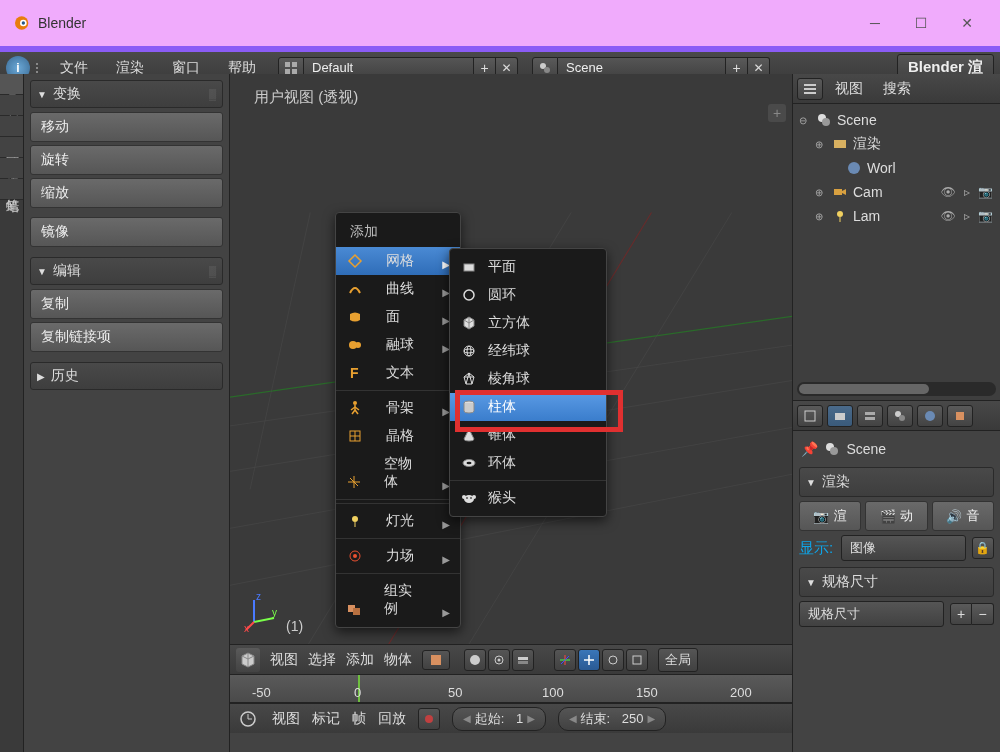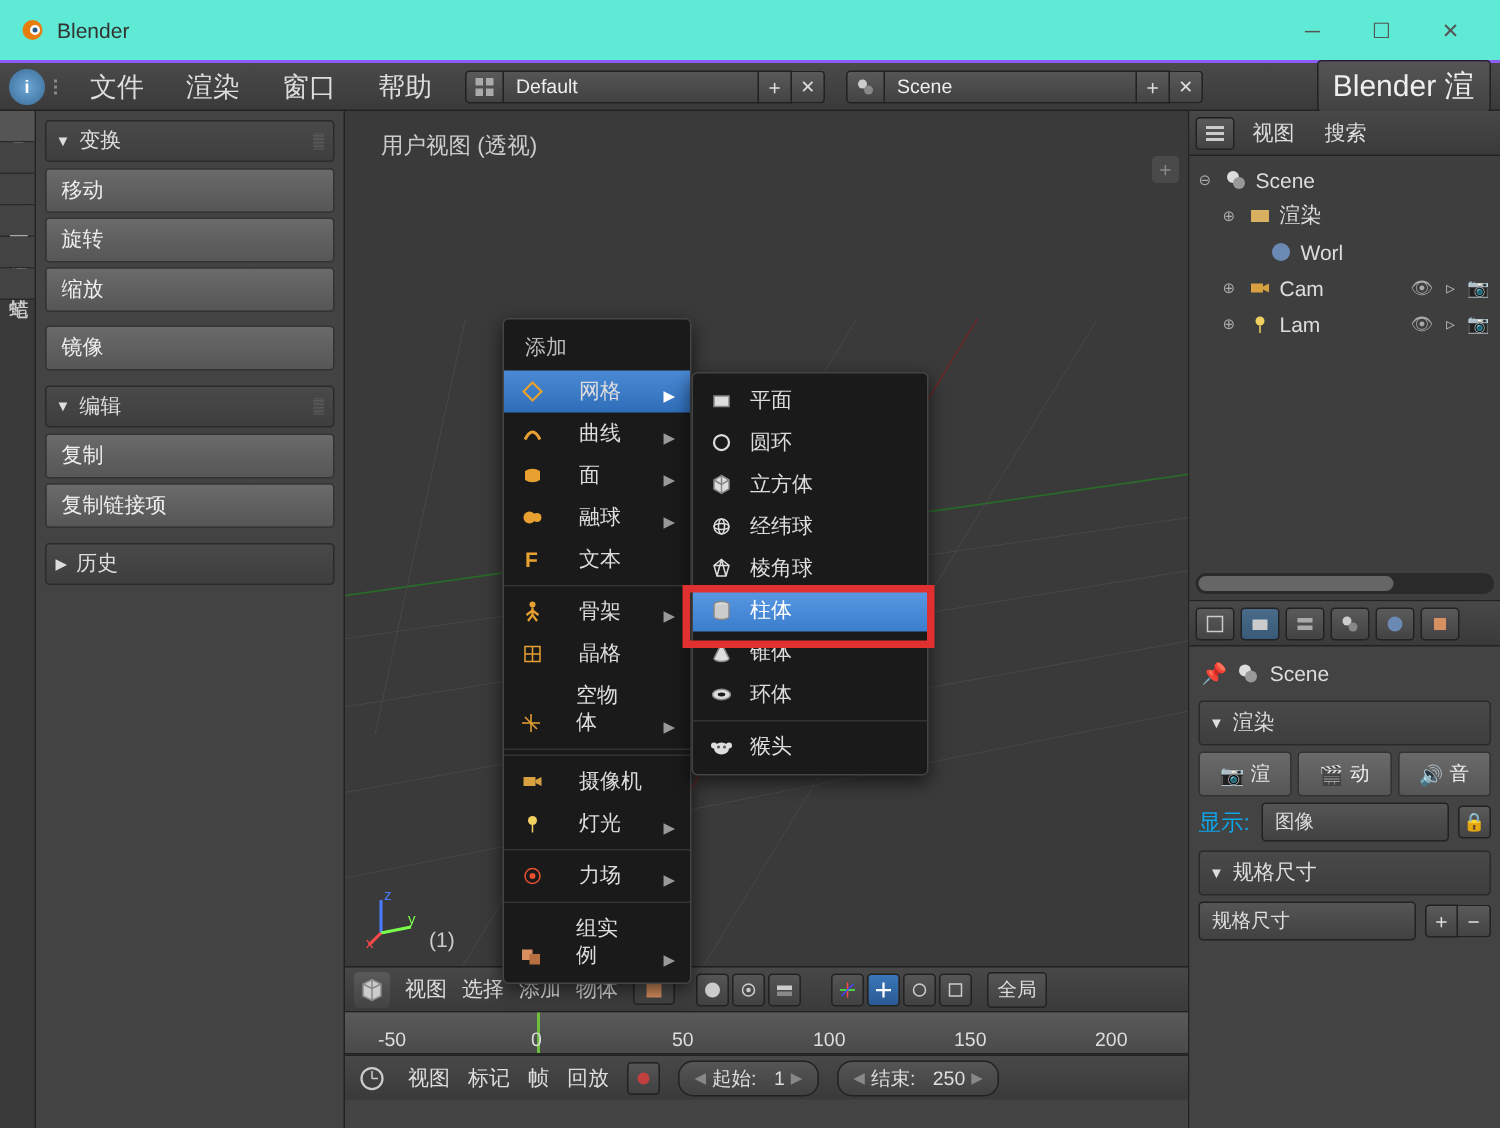--- a/index.html
+++ b/index.html
@@ -1,38 +1,38 @@
 <!DOCTYPE html>
 <html><head>
 <meta charset="utf-8">
 <style>
 * { box-sizing: border-box; margin: 0; padding: 0; font-family: Arial, sans-serif; }
 body { width: 1000px; height: 752px; overflow: hidden; background: #3b3b3b; position: relative; }
 
 
-.title-bar { height: 42px; background: #5eead4; display: flex; align-items: center; padding: 0 10px; border-bottom: 2px solid #8b5cf6; }
+.title-bar { height: 52px; background: #f0abfc; display: flex; align-items: center; padding: 0 10px; border-bottom: 6px solid #8b5cf6; }
 .title-bar .logo { width: 20px; height: 20px; margin-right: 8px; }
 .title-bar .title { font-size: 14px; color: #333; flex: 1; }
 .win-controls { display: flex; gap: 0; }
 .win-btn { width: 46px; height: 42px; display: flex; align-items: center; justify-content: center; color: #555; font-size: 14px; }
 
 
 .top-bar { height: 32px; background: linear-gradient(#4a4a4a, #3a3a3a); display: flex; align-items: center; padding: 0 6px; border-bottom: 1px solid #222; }
 .info-icon { width: 24px; height: 24px; background: radial-gradient(circle,#6ba8d6,#3a6a94); border-radius: 50%; display:flex;align-items:center;justify-content:center;color:#fff;font-weight:bold;font-size:12px; margin-right:4px; }
 .splitter-icon { width: 12px; height: 24px; display:flex;flex-direction:column;justify-content:center;gap:2px;padding:2px; }
 .splitter-icon span { width:2px;height:2px;background:#888;display:inline-block; }
-.menu-item { color: #ddd; font-size: 18px; padding: 4px 14px; cursor: pointer; }
+.menu-item { color: #ddd; font-size: 14px; padding: 4px 14px; cursor: pointer; }
 .layout-selector { display:flex; align-items:center; margin-left: 8px; }
 .layout-icon { width:26px;height:22px;background:linear-gradient(#5a5a5a,#434343);border:1px solid #222;border-radius:3px 0 0 3px;display:flex;align-items:center;justify-content:center; }
 .layout-field { width: 170px; height:22px; background: linear-gradient(#555,#414141); border:1px solid #222; color:#eee; font-size:13px; padding: 0 8px; display:flex;align-items:center;border-left:none; }
 .add-btn { width:22px;height:22px;background:linear-gradient(#5a5a5a,#434343);border:1px solid #222;display:flex;align-items:center;justify-content:center;color:#ddd;font-size:14px;border-left:none; }
 .x-btn { width:22px;height:22px;background:linear-gradient(#5a5a5a,#434343);border:1px solid #222;border-radius:0 3px 3px 0;display:flex;align-items:center;justify-content:center;color:#ddd;font-size:12px;border-left:none; }
 .scene-selector { display:flex;align-items:center;margin-left:14px; }
 .scene-icon-btn { width:26px;height:22px;background:linear-gradient(#5a5a5a,#434343);border:1px solid #222;border-radius:3px 0 0 3px;display:flex;align-items:center;justify-content:center; }
-.engine-label { color:#eee;font-size:20px;padding:3px 10px;background:linear-gradient(#555,#414141);border:1px solid #222;border-radius:3px;margin-left:auto; }
+.engine-label { color:#eee;font-size:15px;padding:3px 10px;background:linear-gradient(#555,#414141);border:1px solid #222;border-radius:3px;margin-left:auto;font-weight:bold; }
 
 
 .main-area { position: absolute; top: 74px; left: 0; right: 0; bottom: 0; display: flex; }
 
 
 .left-tabs { width: 24px; background: #3a3a3a; border-right: 1px solid #222; display:flex;flex-direction:column; }
 .vtab { writing-mode: vertical-rl; color:#ccc; font-size:13px; padding: 10px 2px; border-bottom:1px solid #2a2a2a; text-align:center; background:#434343; }
 .vtab.active { background:#555; }
 
 
@@ -73,21 +73,21 @@
 
 .context-menu { position:absolute;top:138px;left:105px;background:#1a1a1a;border:1px solid #444;border-radius:4px;box-shadow:0 4px 12px rgba(0,0,0,0.6);padding:4px 0;z-index:100;width:126px; }
 .ctx-title { color:#bbb;font-size:14px;padding:6px 14px; }
 .ctx-item { display:flex;align-items:flex-end;padding:5px 10px;color:#ddd;font-size:14px;cursor:pointer;gap:22px;position:relative; }
 .ctx-item.highlighted { background:linear-gradient(#4a8ad4,#2f6db8); }
 .ctx-item .ico { width:18px;height:18px;display:flex;align-items:center;justify-content:center;font-size:14px; }
 .ctx-item .sub-arrow { margin-left:auto;font-size:10px;color:#999; }
 .ctx-item.highlighted .sub-arrow { color:#fff; }
 .ctx-sep { height:1px;background:#333;margin:3px 0; }
 
-.submenu { position:absolute;top:174px;left:231px;background:#1a1a1a;border:1px solid #444;border-radius:4px;box-shadow:0 4px 12px rgba(0,0,0,0.6);padding:4px 0;z-index:101;width:158px; }
+.submenu { position:absolute;top:174px;left:219px;background:#1a1a1a;border:1px solid #444;border-radius:4px;box-shadow:0 4px 12px rgba(0,0,0,0.6);padding:4px 0;z-index:101;width:158px; }
 .sub-item { display:flex;align-items:center;padding:5px 10px;color:#ddd;font-size:14px;cursor:pointer;gap:10px; }
 .sub-item.highlighted { background:linear-gradient(#5a9ae4,#3a7dcc);color:#fff; }
 .sub-item .ico { width:18px;height:18px;display:flex;align-items:center;justify-content:center; }
 .sub-sep { height:1px;background:#333;margin:3px 0; }
 .red-box { position:absolute;border:5px solid #e03030;pointer-events:none;z-index:102; }
 
 
 .right-side { width: 208px; display:flex;flex-direction:column;border-left:1px solid #222;background:#434343; }
 .outliner-header { height:30px;background:linear-gradient(#484848,#3a3a3a);display:flex;align-items:center;padding:0 4px;gap:4px;border-bottom:1px solid #222; }
 .outliner-icon { width:26px;height:22px;background:linear-gradient(#5a5a5a,#434343);border:1px solid #222;border-radius:3px;display:flex;align-items:center;justify-content:center; }
@@ -419,29 +419,20 @@
               </svg>
             </span>
             <span>空物体</span>
             <span class="sub-arrow">▶</span>
           </div>
           <div class="ctx-sep"></div>
           <div class="ctx-sep"></div>
           <div class="ctx-item">
             <span class="ico">
               <svg width="16" height="16">
-                <rect x="2" y="5" width="8" height="6" fill="#d8a040"></rect>
-                <path d="M10 7 L14 5 L14 11 L10 9 Z" fill="#d8a040"></path>
-              </svg>
-            </span>
-            <span>摄像机</span>
-          </div>
-          <div class="ctx-item">
-            <span class="ico">
-              <svg width="16" height="16">
                 <circle cx="8" cy="6" r="3" fill="#f0d060"></circle>
                 <line x1="8" y1="9" x2="8" y2="14" stroke="#f0d060"></line>
               </svg>
             </span>
             <span>灯光</span>
             <span class="sub-arrow">▶</span>
           </div>
           <div class="ctx-sep"></div>
           <div class="ctx-item">
             <span class="ico">

